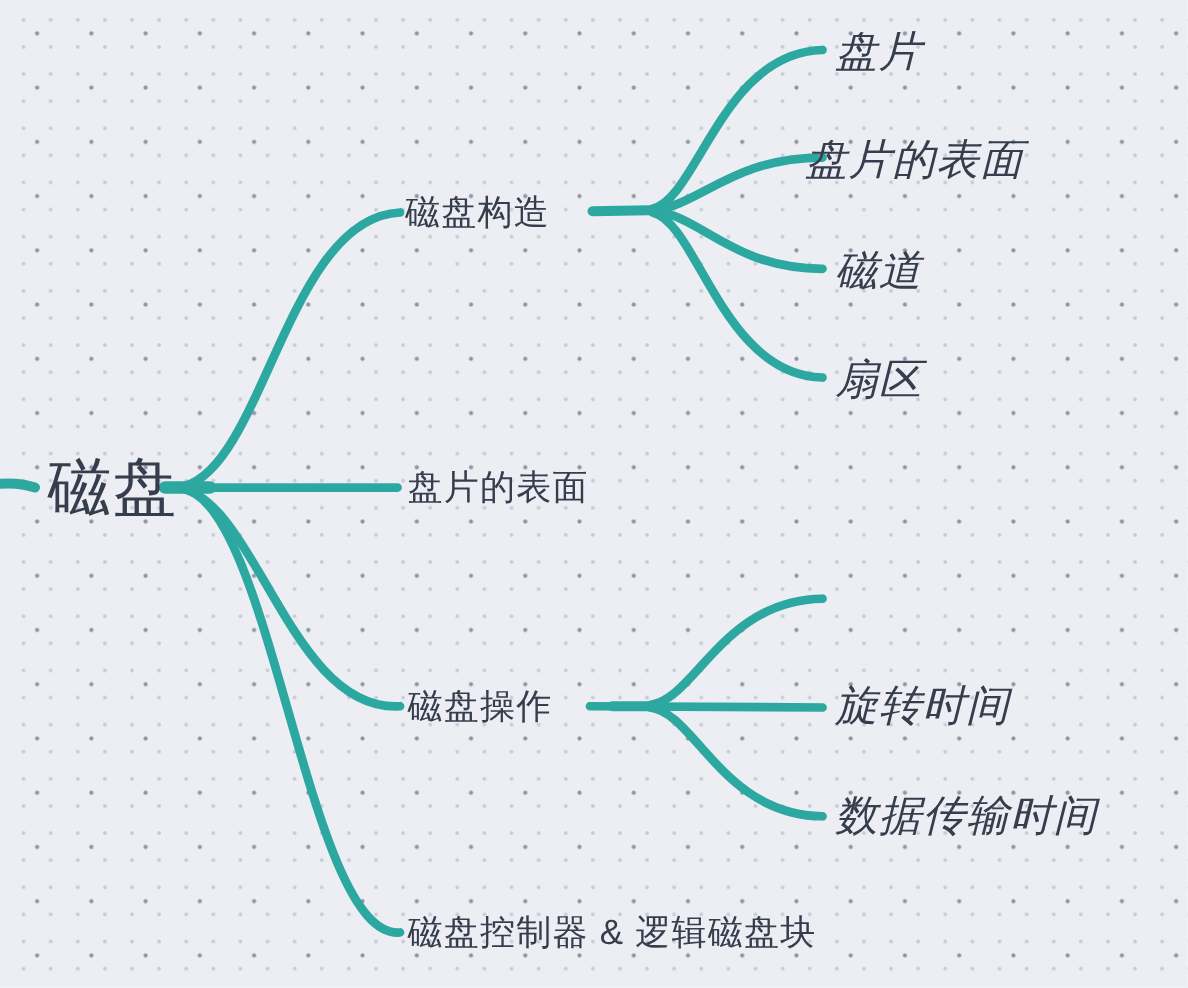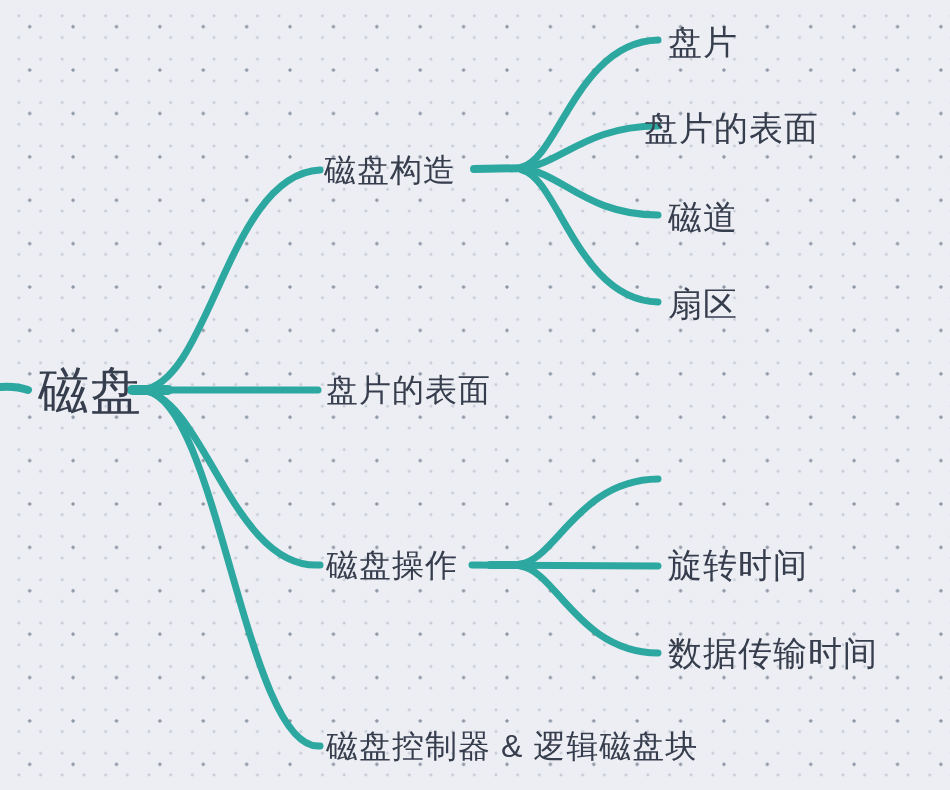--- a/index.html
+++ b/index.html
@@ -28,22 +28,22 @@
     position: absolute;
     transform: translateY(-50%);
     color: #363D4C;
     font-weight: 500;
     white-space: nowrap;
     line-height: 1;
     cursor: default;
     letter-spacing: 1px;
   }
   .node.root   { font-size: 51px; }
-  .node.branch { font-size: 32px; }
-  .node.leaf   { font-size: 34px; }
+  .node.branch { font-size: 28px; }
+  .node.leaf   { font-size: 34px; font-style: italic; }
 </style>
 </head>
 <body>
 
 <div class="canvas">
 
   <svg class="connectors" viewBox="0 0 950 790" xmlns="http://www.w3.org/2000/svg">
 
     <path stroke-width="8" d="M 0 387 C 12 386, 22 388, 28 390"></path>
 

